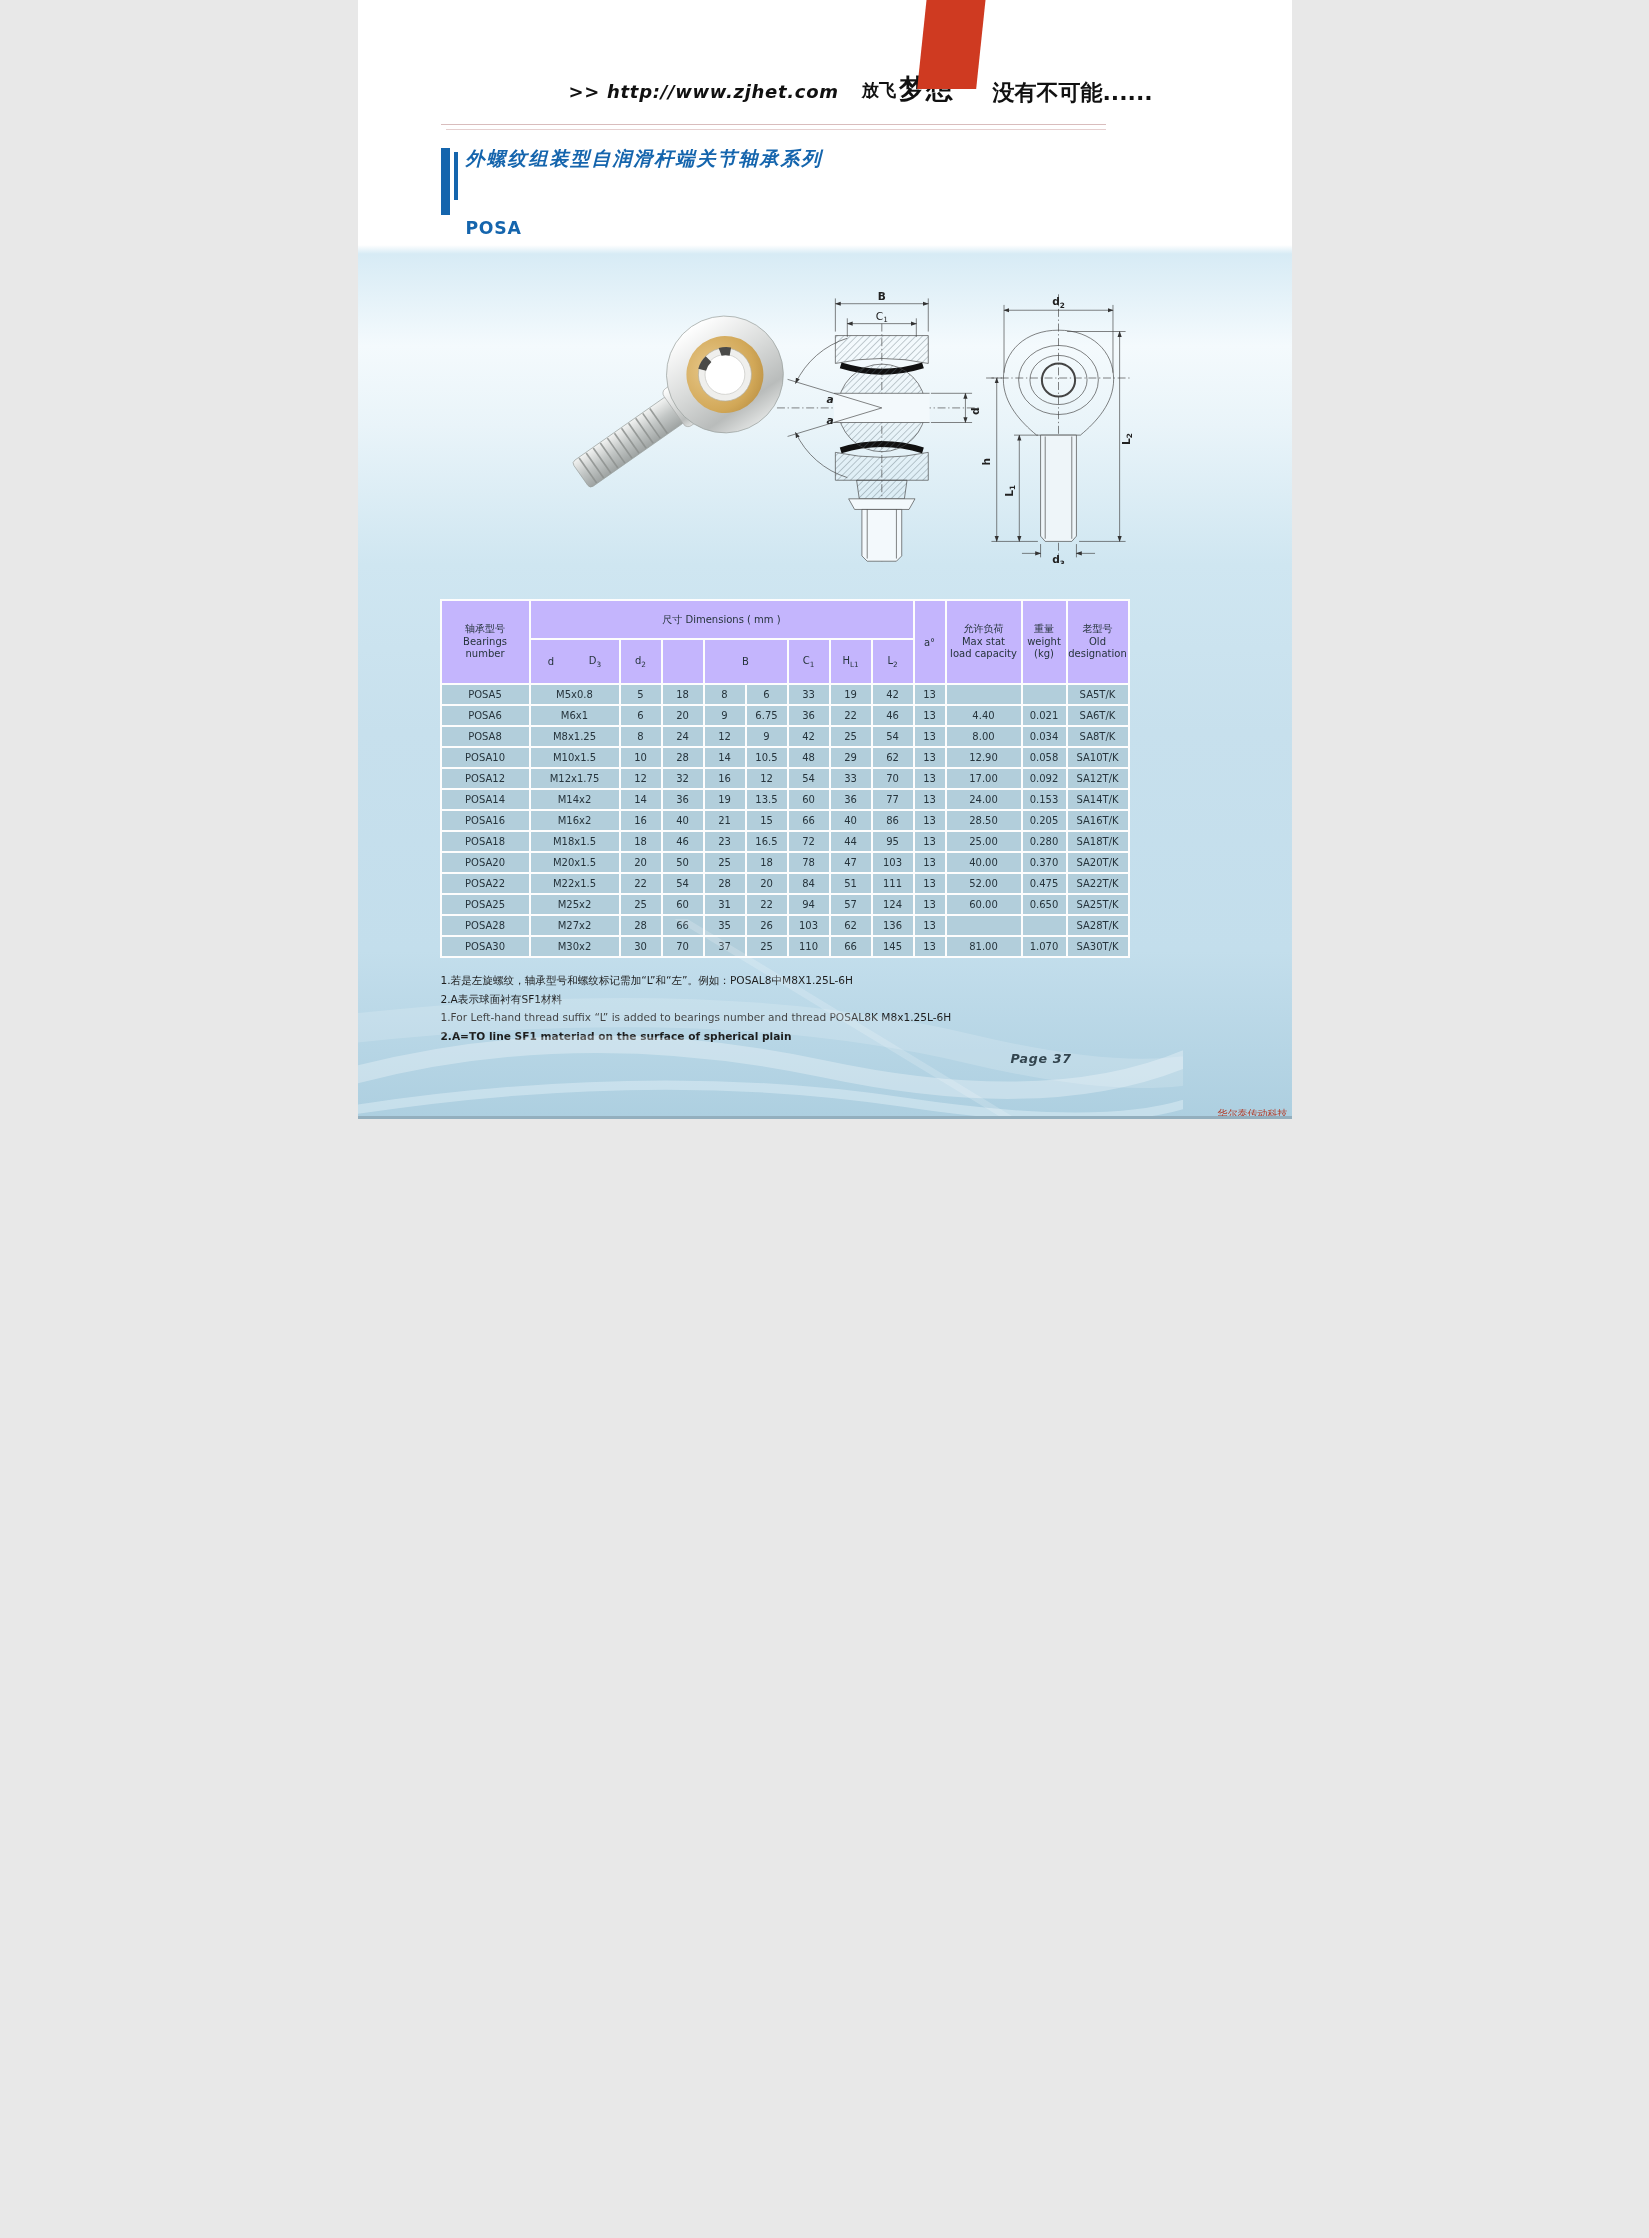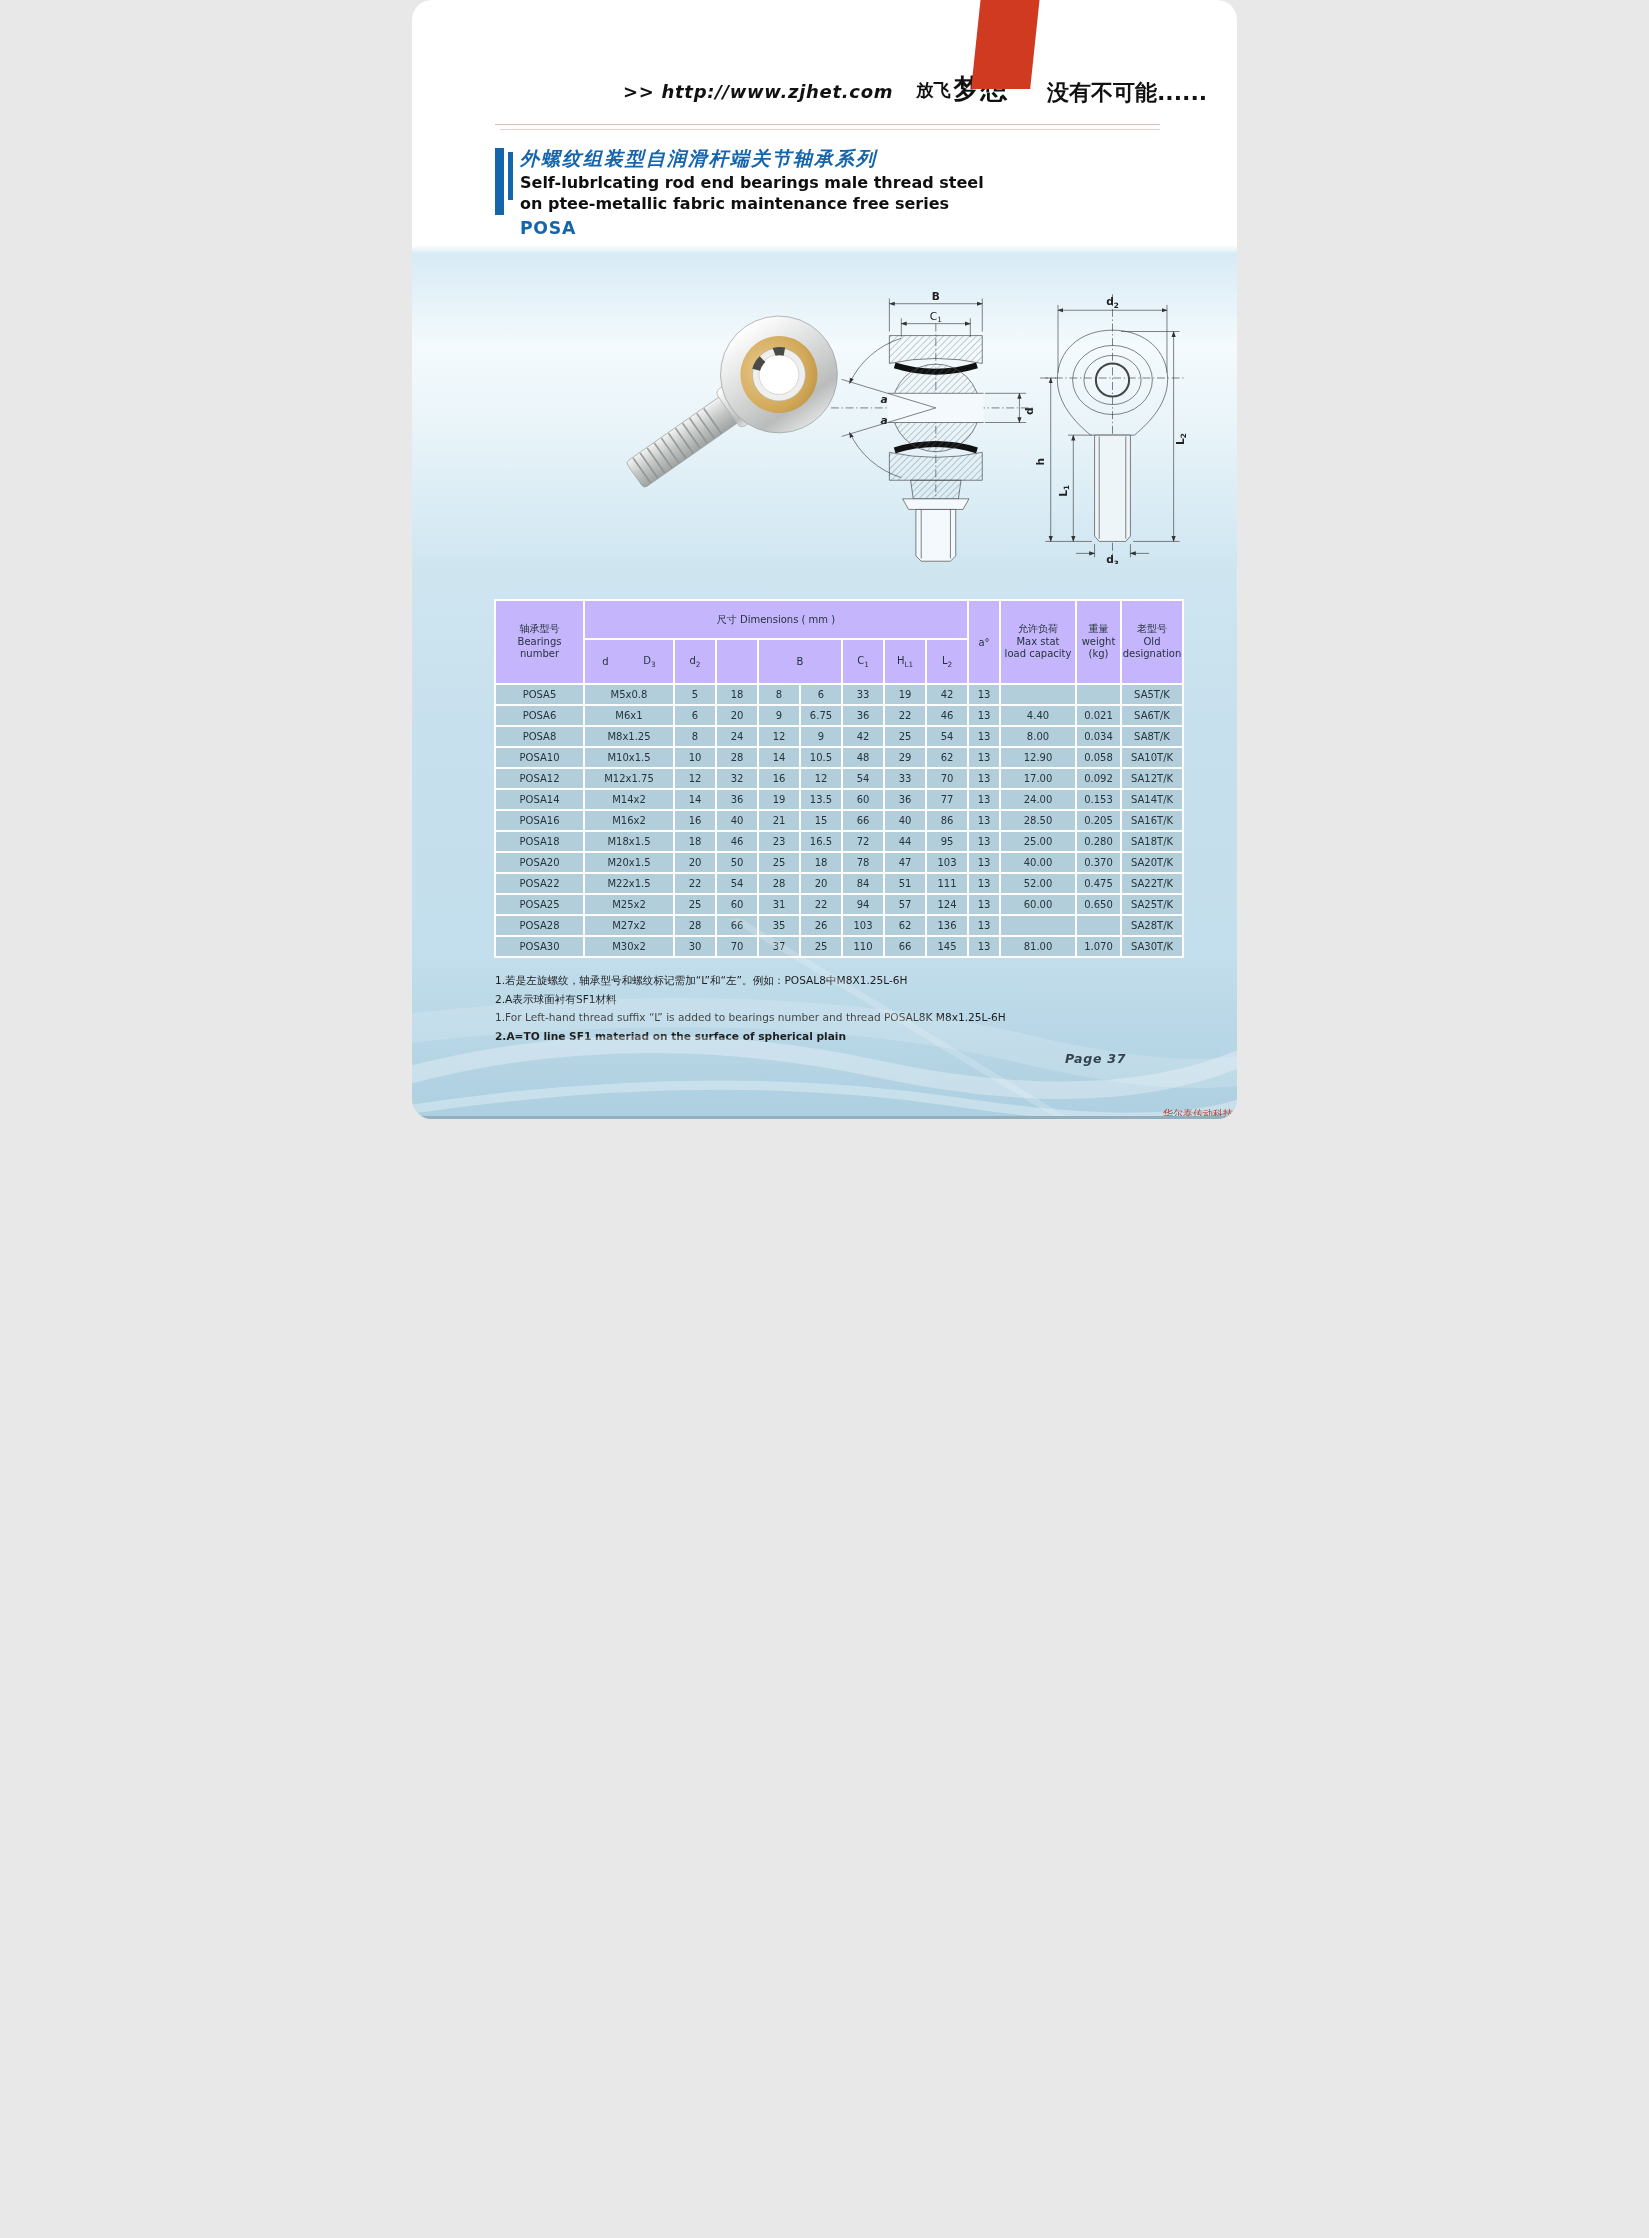--- a/index.html
+++ b/index.html
@@ -1,28 +1,27 @@
 <!DOCTYPE html>
 <html style="font-size:10.6px"><head>
 <meta charset="utf-8">
 <style>
   html,body{margin:0;padding:0;background:#e8e8e8;}
   .page{
     position:relative;
-    width:825px;height:1119px;
+    width:934px;height:1119px;
     margin:0 auto;
     overflow:hidden;
     font-family:"DejaVu Sans","Liberation Sans",sans-serif;
     background:linear-gradient(180deg,
       #ffffff 0px,#ffffff 245px,
       #d7ebf5 254px,#f4fafd 346px,
       #e9f4f9 426px,#cfe6f1 565px,
       #c7e0ed 732px,#c3deec 951px,
       #adcfe0 1119px);
-    border-radius:20px;
   }
   
   .hdr-row{position:absolute;left:211px;top:61px;height:41px;display:flex;align-items:flex-end;white-space:nowrap;}
   .hdr-url{font-size:18px;font-weight:bold;font-style:italic;color:#111;letter-spacing:0.7px;}
   .hdr-sl-small{font-size:17.3px;font-weight:bold;color:#111;margin-left:23px;}
   .hdr-sl-big{font-size:27px;font-weight:bold;color:#111;line-height:27px;margin-left:2.7px;}
   .red-flag{position:absolute;left:564px;top:-2.7px;width:59px;height:92px;transform:skewX(-6deg);}
   .hdr-right{position:absolute;left:635px;top:78px;font-size:22px;font-weight:bold;color:#111;white-space:nowrap;}
   .rule1{position:absolute;left:83px;top:124px;width:665px;height:1.3px;background:#d9bdbd;}
   .rule2{position:absolute;left:88px;top:129px;width:660px;height:0.7px;background:#e5cfcf;}
@@ -76,24 +75,20 @@
     <span class="hdr-sl-big">梦想</span>
   </div>
   <div class="red-flag" style="background:#cf3a21;"></div>
   <div class="hdr-right">没有不可能......</div>
   <div class="rule1"></div>
   <div class="rule2"></div>
 
   <div class="tbar1" style="background:#1565ad;"></div>
   <div class="tbar2" style="background:#1565ad;"></div>
   <div class="title-zh" style="color:#1565ad;font-style:italic;">外螺纹组装型自润滑杆端关节轴承系列</div>
-  <div class="title-en">
-    <div>Self-lubrlcating rod end bearings male thread steel</div>
-    <div>on ptee-metallic fabric maintenance free series</div>
-  </div>
   <div class="title-series" style="color:#1565ad;">POSA</div>
 
   <svg class="photo" width="266" height="239" viewBox="0 0 400 360">
     <defs>
       <linearGradient id="steel" x1="0" y1="0" x2="0" y2="1">
         <stop offset="0" stop-color="#ffffff"></stop>
           <stop offset="0.45" stop-color="#d9dbda"></stop>
         <stop offset="0.8" stop-color="#b9bcbb"></stop>
           <stop offset="1" stop-color="#dfe1e0"></stop>
       </linearGradient>

